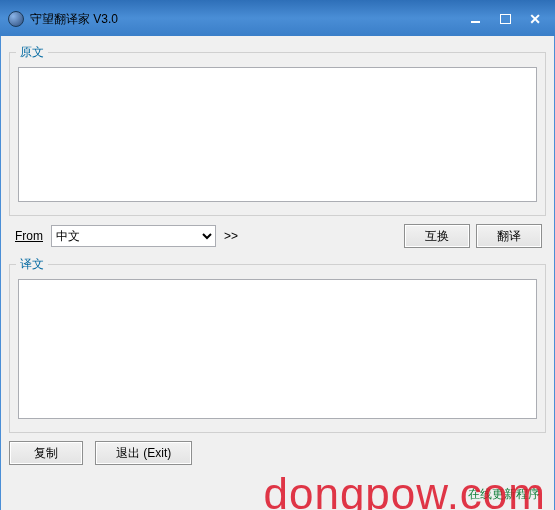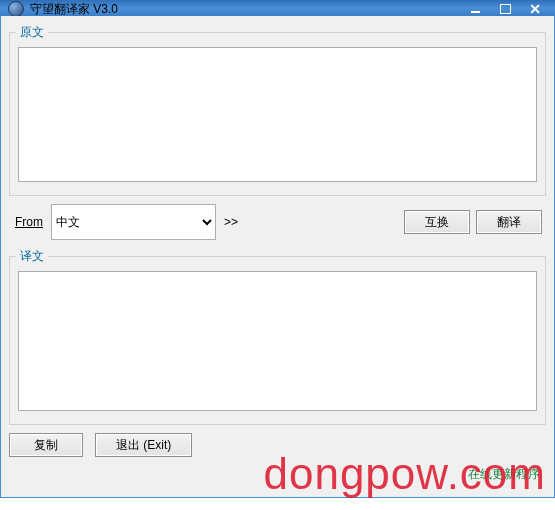--- a/index.html
+++ b/index.html
@@ -5,21 +5,21 @@
 * { box-sizing: border-box; margin: 0; padding: 0; }
 body {
   font-family: "Microsoft YaHei", "SimSun", Tahoma, sans-serif;
   font-size: 12px;
   background: #fff;
   width: 555px;
   height: 510px;
   overflow: hidden;
 }
 .titlebar {
-  height: 16px;
+  height: 36px;
   background: linear-gradient(to bottom, #2e6fb8 0%, #4a8ed6 50%, #3a7ec8 100%);
   display: flex;
   align-items: center;
   padding: 2px 6px 0 8px;
   color: #000;
   position: relative;
 }
 .titlebar .app-icon {
   width: 16px; height: 16px;
   border-radius: 50%;
@@ -78,21 +78,21 @@
 .row {
   display: flex;
   align-items: center;
   gap: 6px;
   margin: 4px 0 8px 0;
   padding: 0 4px;
 }
 .row .label { padding: 0 2px; text-decoration: underline; }
 .row .sep { padding: 0 2px; }
 select.combo {
-  height: 36px;
+  height: 22px;
   width: 165px;
   border: 1px solid #abadb3;
   background: #fff;
   font-size: 12px;
   font-family: inherit;
 }
 button.btn {
   height: 24px;
   padding: 0 20px;
   min-width: 60px;

